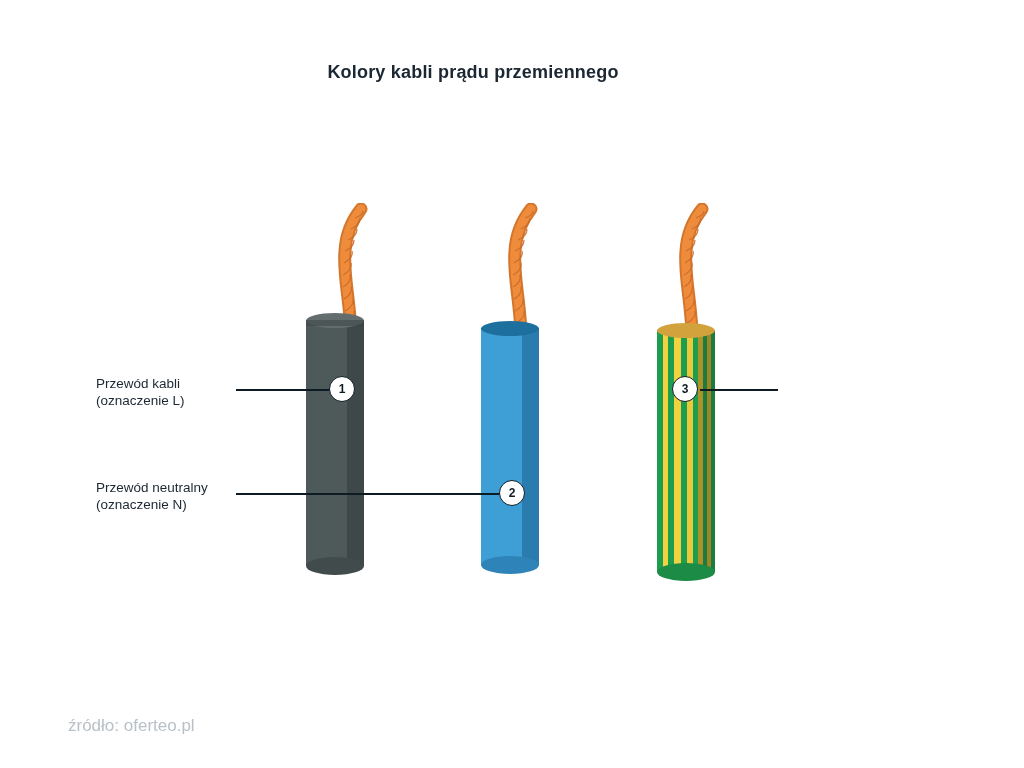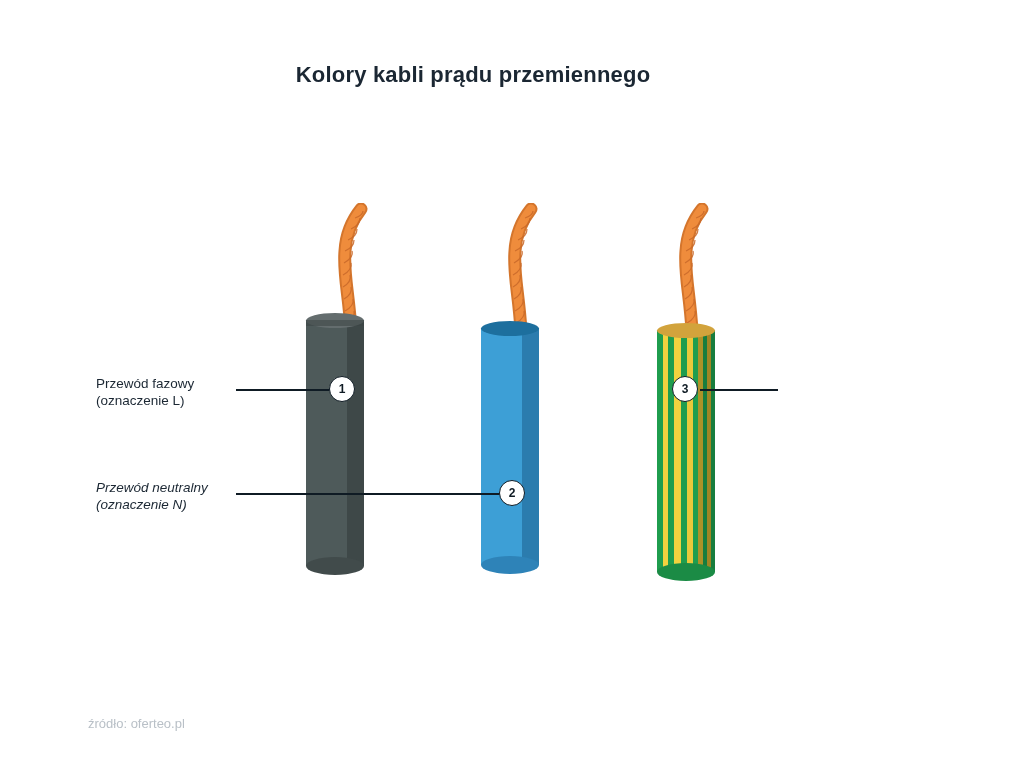--- a/index.html
+++ b/index.html
@@ -19,45 +19,44 @@
     left: 0; top: 0;
     width: 1024px;
     height: 768px;
   }
   .title {
     position: absolute;
     left: 0;
     top: 62px;
     width: 946px;
     text-align: center;
-    font-size: 22px;
+    font-size: 18px;
     font-weight: bold;
     color: #1b2733;
     letter-spacing: 0.2px;
   }
   .source {
     position: absolute;
     left: 68px;
     top: 716px;
-    font-size: 13px;
+    font-size: 17px;
     color: #b9c0c7;
-    margin-left: 20px;
   }
 
   
   .label {
     position: absolute;
     font-size: 13.5px;
     line-height: 17px;
     color: #1b2733;
     white-space: pre-line;
   }
   .label.left { text-align: left; }
   .label-l1 { left: 96px;  top: 375px; }
-  .label-l2 { left: 96px;  top: 479px; font-style: italic; }
+  .label-l2 { left: 96px;  top: 479px; }
   .label-r1 { left: 784px; top: 375px; }
 
   
   .leader {
     position: absolute;
     height: 1.6px;
     background: #0f1b24;
   }
   .leader-1 { left: 236px; top: 389px; width: 98px; }
   .leader-2 { left: 236px; top: 493px; width: 266px; }
@@ -207,19 +206,19 @@
   </div>
 
   <div class="leader leader-1"></div>
   <div class="leader leader-2"></div>
   <div class="leader leader-3"></div>
 
   <div class="bullet bullet-1">1</div>
   <div class="bullet bullet-2">2</div>
   <div class="bullet bullet-3">3</div>
 
-  <div class="label left label-l1">Przewód fazowy
+  <div class="label left label-l1">Przewód kabli
 (oznaczenie L)</div>
   <div class="label left label-l2">Przewód neutralny
 (oznaczenie N)</div>
 
   <div class="source">źródło: oferteo.pl</div>
 </div>
 
 </body></html>

